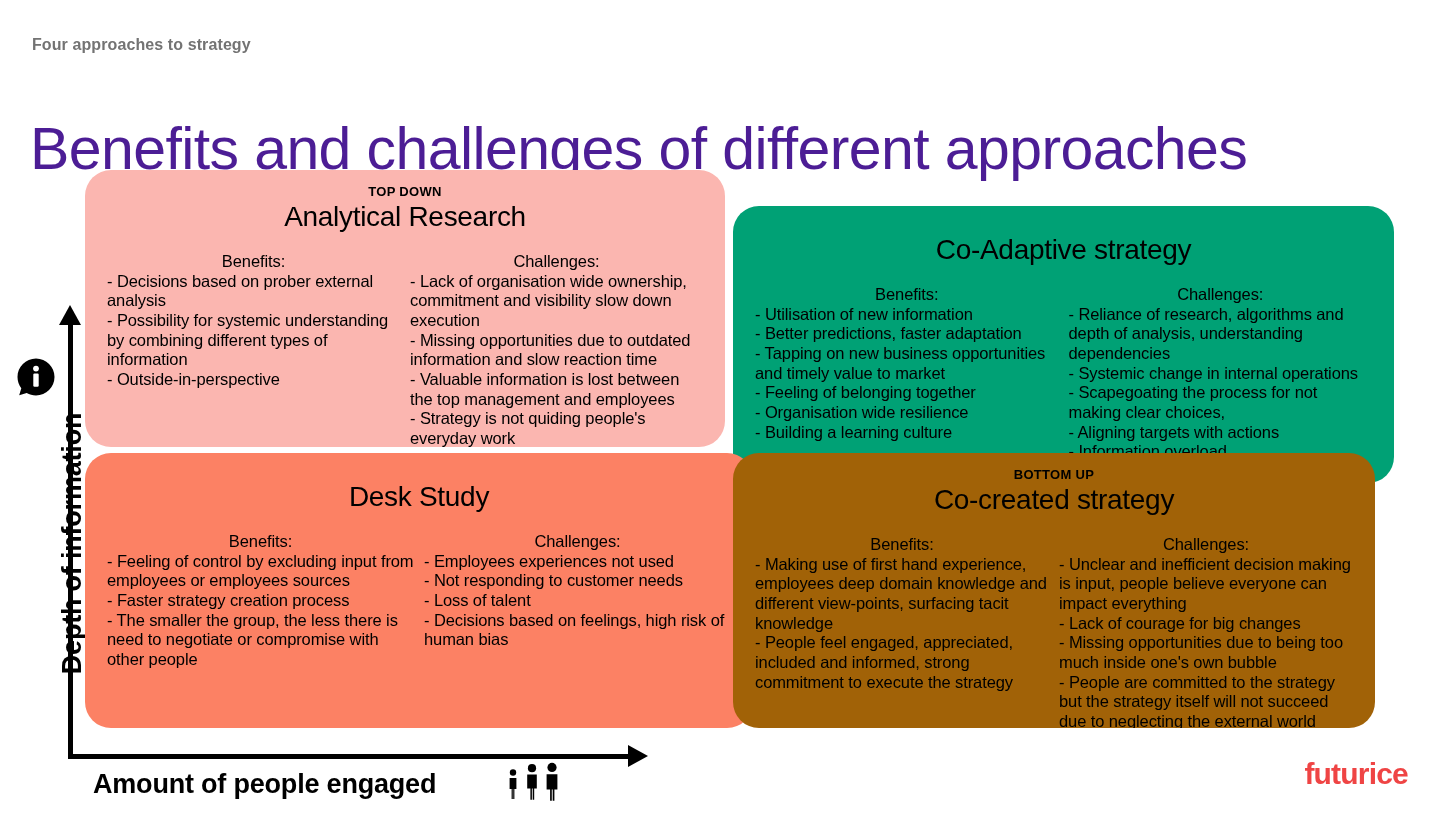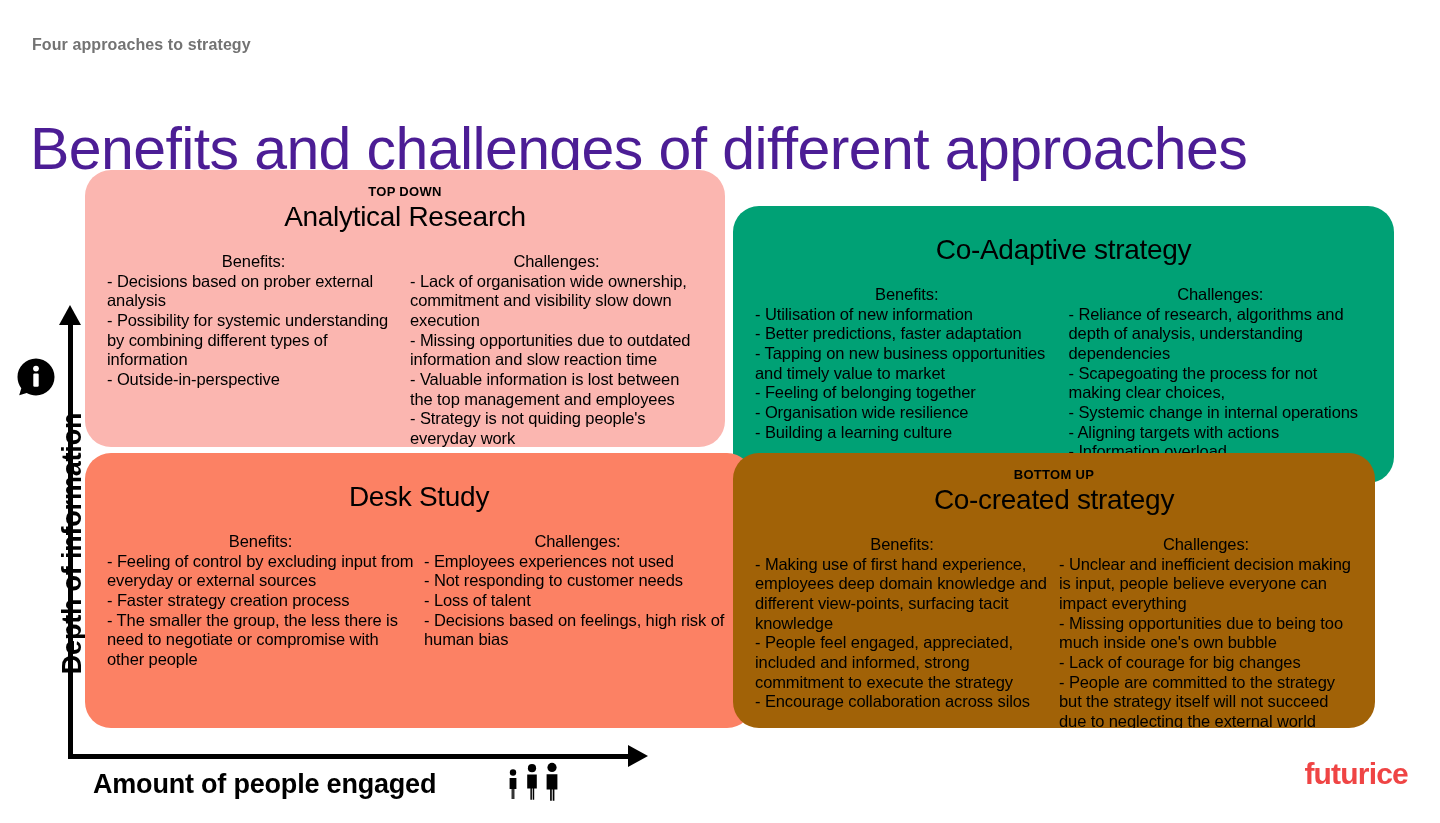--- a/index.html
+++ b/index.html
@@ -240,35 +240,35 @@
         <p class="col-line">- Utilisation of new information</p>
         <p class="col-line">- Better predictions, faster adaptation</p>
         <p class="col-line">- Tapping on new business opportunities and  timely value  to market</p>
         <p class="col-line">- Feeling of belonging together</p>
         <p class="col-line">- Organisation wide resilience</p>
         <p class="col-line">- Building a learning culture</p>
       </div>
       <div class="col">
         <p class="col-head">Challenges:</p>
         <p class="col-line">- Reliance of research, algorithms and depth of analysis, understanding dependencies</p>
+        <p class="col-line">- Systemic change in internal operations</p>
         <p class="col-line">- Scapegoating the process for not making clear choices,</p>
-        <p class="col-line">- Systemic change in internal operations</p>
         <p class="col-line">- Aligning targets with actions</p>
         <p class="col-line">- Information overload</p>
       </div>
     </div>
   </div>
 
   <div class="quad q-bl" style="background: rgb(252, 129, 100);">
     <div class="quad-kicker" style="min-height: 0px; margin-top: 0px;"></div>
     <div class="quad-title solo">Desk Study</div>
     <div class="cols">
       <div class="col">
         <p class="col-head">Benefits:</p>
-        <p class="col-line">- Feeling of control by excluding input from everyday or external sources</p>
+        <p class="col-line">- Feeling of control by excluding input from employees or employees sources</p>
         <p class="col-line">- Faster strategy creation process</p>
         <p class="col-line">-  The smaller the group, the less there is need to negotiate or compromise with other people</p>
       </div>
       <div class="col">
         <p class="col-head">Challenges:</p>
         <p class="col-line">- Employees experiences not used</p>
         <p class="col-line">- Not responding to customer needs</p>
         <p class="col-line">- Loss of talent</p>
         <p class="col-line">- Decisions based on feelings, high risk of human bias</p>
       </div>
@@ -276,27 +276,26 @@
   </div>
 
   <div class="quad q-br" style="background: #a16207;">
     <div class="quad-kicker">BOTTOM UP</div>
     <div class="quad-title">Co-created strategy</div>
     <div class="cols">
       <div class="col">
         <p class="col-head">Benefits:</p>
         <p class="col-line">- Making use of first hand experience, employees deep domain knowledge and different view-points, surfacing tacit knowledge</p>
         <p class="col-line">- People feel engaged, appreciated, included and informed, strong commitment to execute the strategy</p>
-        <p class="col-line">- Encourage collaboration across silos</p>
       </div>
       <div class="col">
         <p class="col-head">Challenges:</p>
         <p class="col-line">- Unclear and inefficient decision making is input, people believe everyone can impact everything</p>
+        <p class="col-line">- Lack of courage for big changes</p>
         <p class="col-line">- Missing opportunities due to being too much inside one's own bubble</p>
-        <p class="col-line">- Lack of courage for big changes</p>
         <p class="col-line">- People are committed to the strategy but the strategy itself will not succeed due to neglecting the external world</p>
       </div>
     </div>
   </div>
 
 </div>
 
 <div class="logo">futurice</div>
 
 </body></html>

